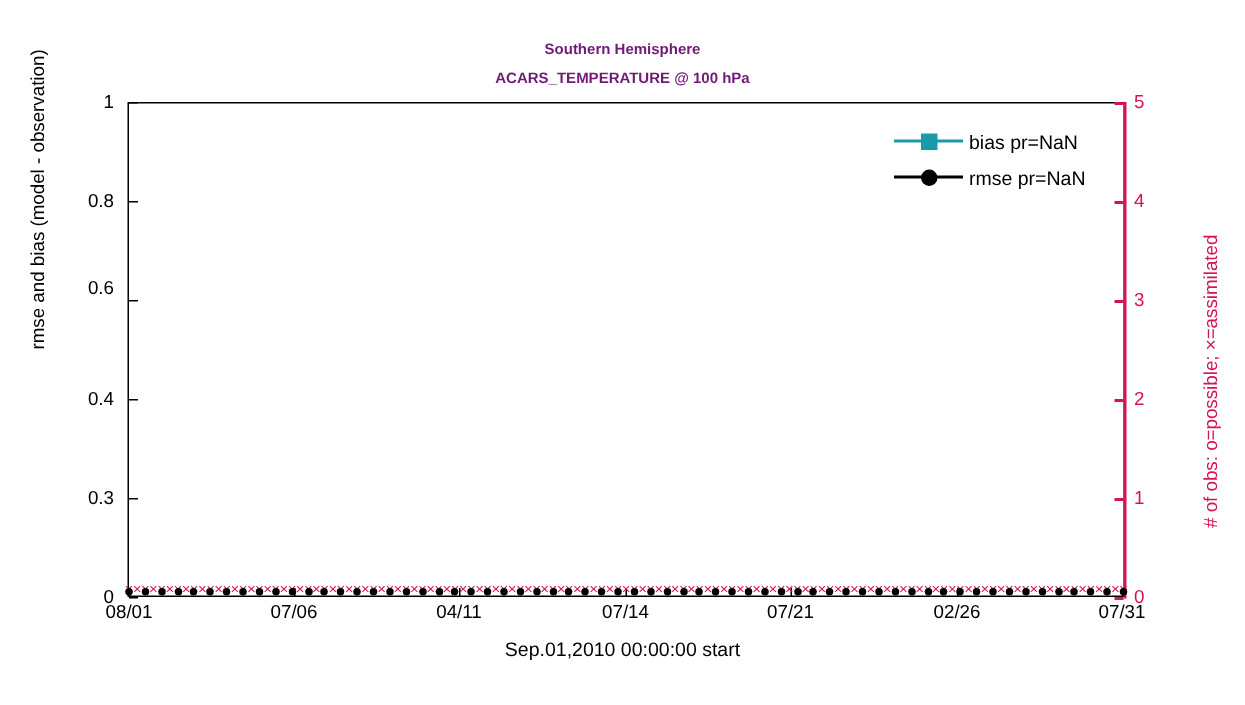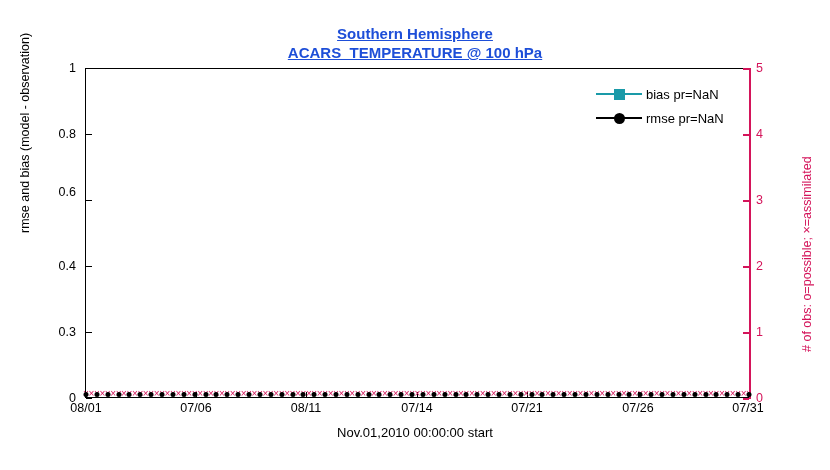--- a/index.html
+++ b/index.html
@@ -19,25 +19,24 @@
     height: 470px;
   }
   .title-block {
     position: absolute;
     left: 0;
     top: 24px;
     width: 830px;
     text-align: center;
   }
   .title-line {
-    font-size: 15px;
+    font-size: 10px;
     font-weight: bold;
-    color: #1d4ed8;
+    color: #701a75;
     line-height: 19px;
-    text-decoration: underline;
   }
   
   #plot-area {
     position: absolute;
     left: 85px;
     top: 68px;
     width: 665px;
     height: 330px;
     border: 1px solid #000000;
     box-sizing: border-box;
@@ -264,24 +263,24 @@
   <div class="tick-bottom" style="left:86px"></div>
   <div class="tick-bottom" style="left:196px"></div>
   <div class="tick-bottom" style="left:306px"></div>
   <div class="tick-bottom" style="left:417px"></div>
   <div class="tick-bottom" style="left:527px"></div>
   <div class="tick-bottom" style="left:638px"></div>
   <div class="tick-bottom" style="left:748px"></div>
 
   <div class="xlabel" style="left:86px">08/01</div>
   <div class="xlabel" style="left:196px">07/06</div>
-  <div class="xlabel" style="left:306px">08/11</div>
+  <div class="xlabel" style="left:306px">04/11</div>
   <div class="xlabel" style="left:417px">07/14</div>
   <div class="xlabel" style="left:527px">07/21</div>
-  <div class="xlabel" style="left:638px">07/26</div>
+  <div class="xlabel" style="left:638px">02/26</div>
   <div class="xlabel" style="left:748px">07/31</div>
 
   <div id="obs-markers">
       <div class="obs-x" style="left: 0px;">×</div>
       <div class="obs-x" style="left: 5.43443px;">×</div>
       <div class="obs-x" style="left: 10.8689px;">×</div>
       <div class="obs-x" style="left: 16.3033px;">×</div>
       <div class="obs-x" style="left: 21.7377px;">×</div>
       <div class="obs-x" style="left: 27.1721px;">×</div>
       <div class="obs-x" style="left: 32.6066px;">×</div>
@@ -462,21 +461,21 @@
       <div class="ser-dot" style="left: 608.656px;"></div>
       <div class="ser-dot" style="left: 619.525px;"></div>
       <div class="ser-dot" style="left: 630.393px;"></div>
       <div class="ser-dot" style="left: 641.262px;"></div>
       <div class="ser-dot" style="left: 652.131px;"></div>
       <div class="ser-dot" style="left: 663px;"></div>
     </div>
 
   <div id="y-axis-title">rmse and bias (model - observation)</div>
   <div id="y2-axis-title"># of obs: o=possible; ×=assimilated</div>
-  <div id="x-axis-title">Nov.01,2010 00:00:00 start</div>
+  <div id="x-axis-title">Sep.01,2010 00:00:00 start</div>
 
   <div id="legend">
     <div class="legend-row">
       <div class="legend-mark">
         <div class="legend-line" style="background:#1a9aa8"></div>
         <div class="legend-sym">
             <div class="sym-square"></div>
           </div>
       </div>
       <div class="legend-text">bias pr=NaN</div>

